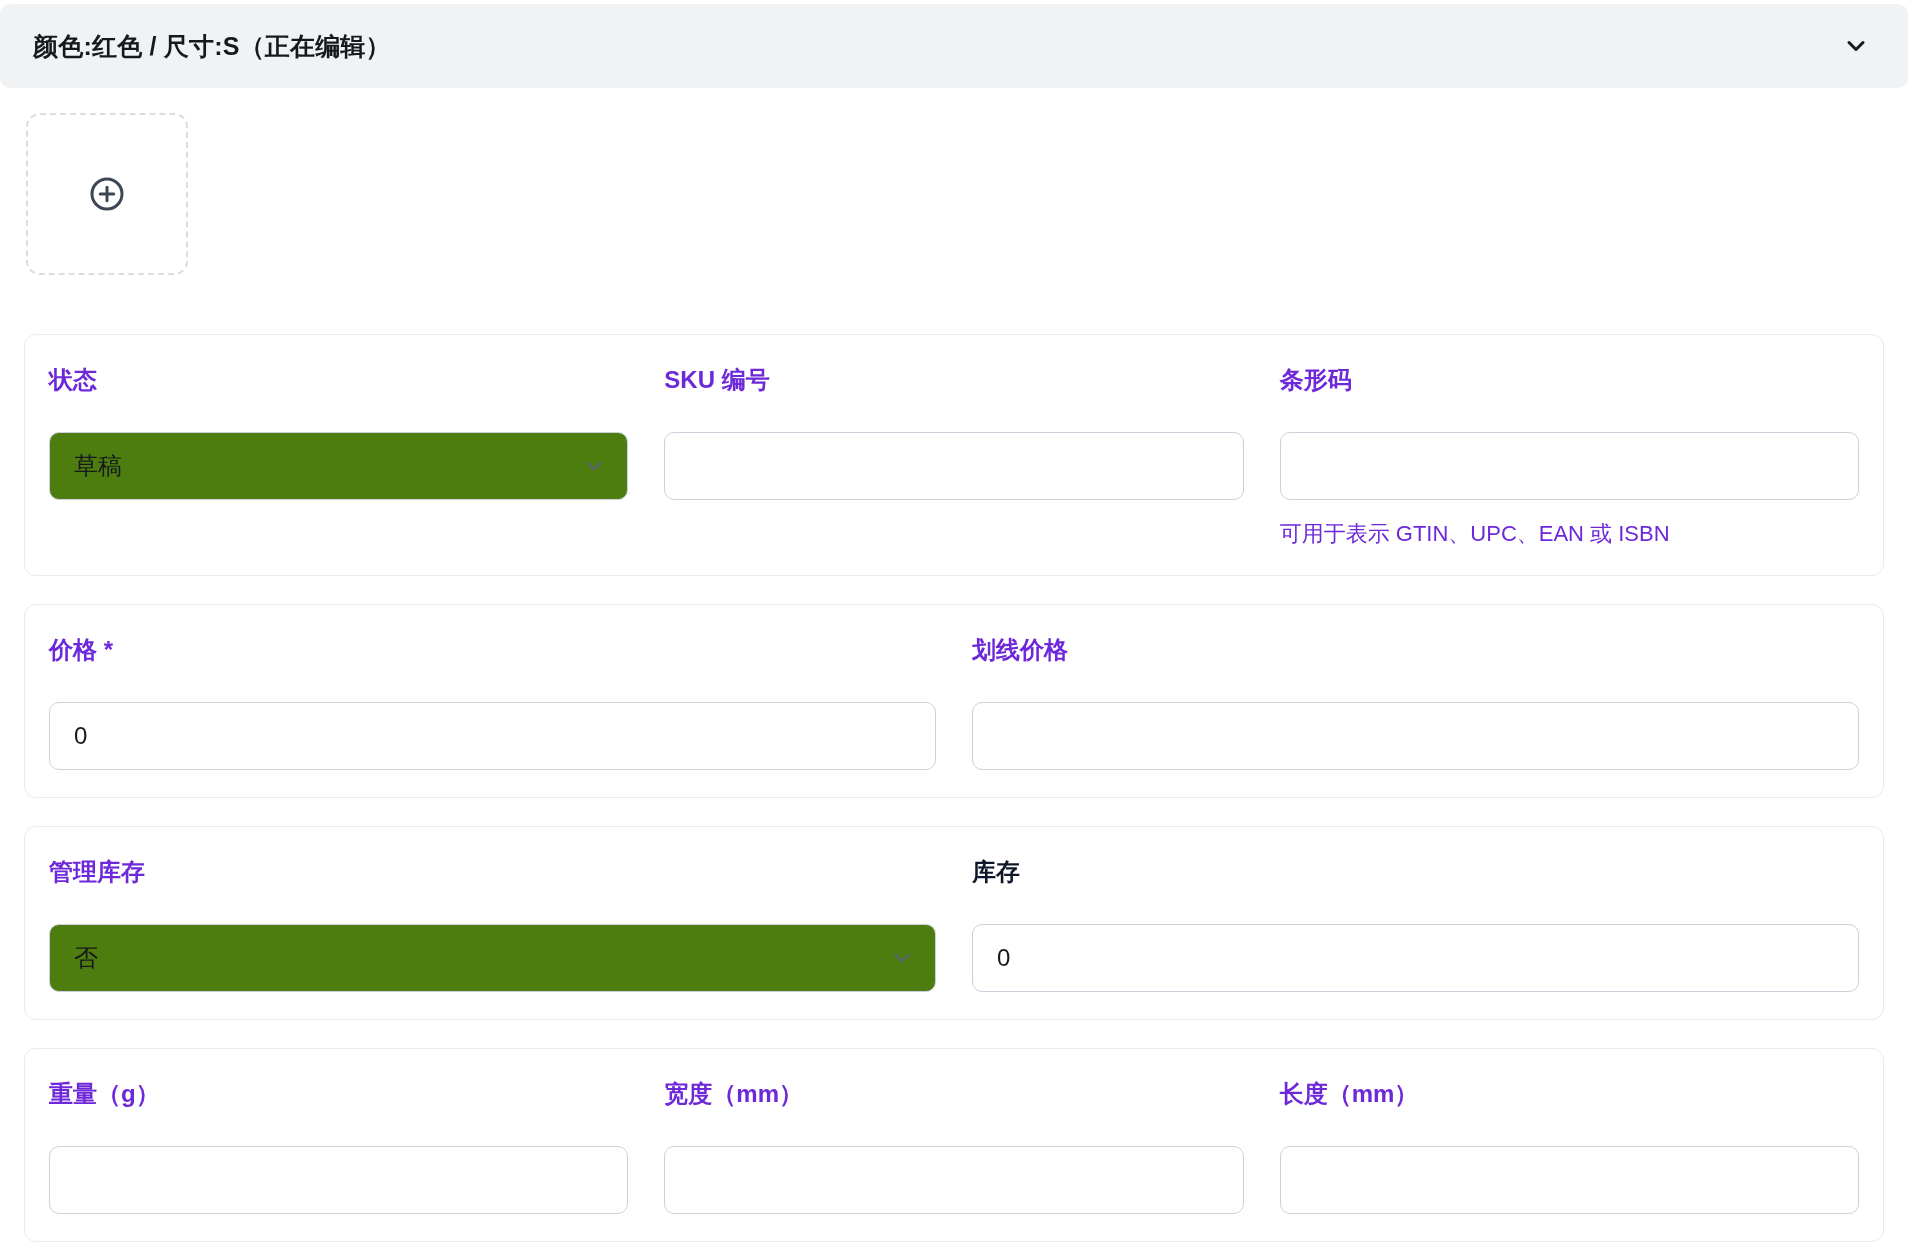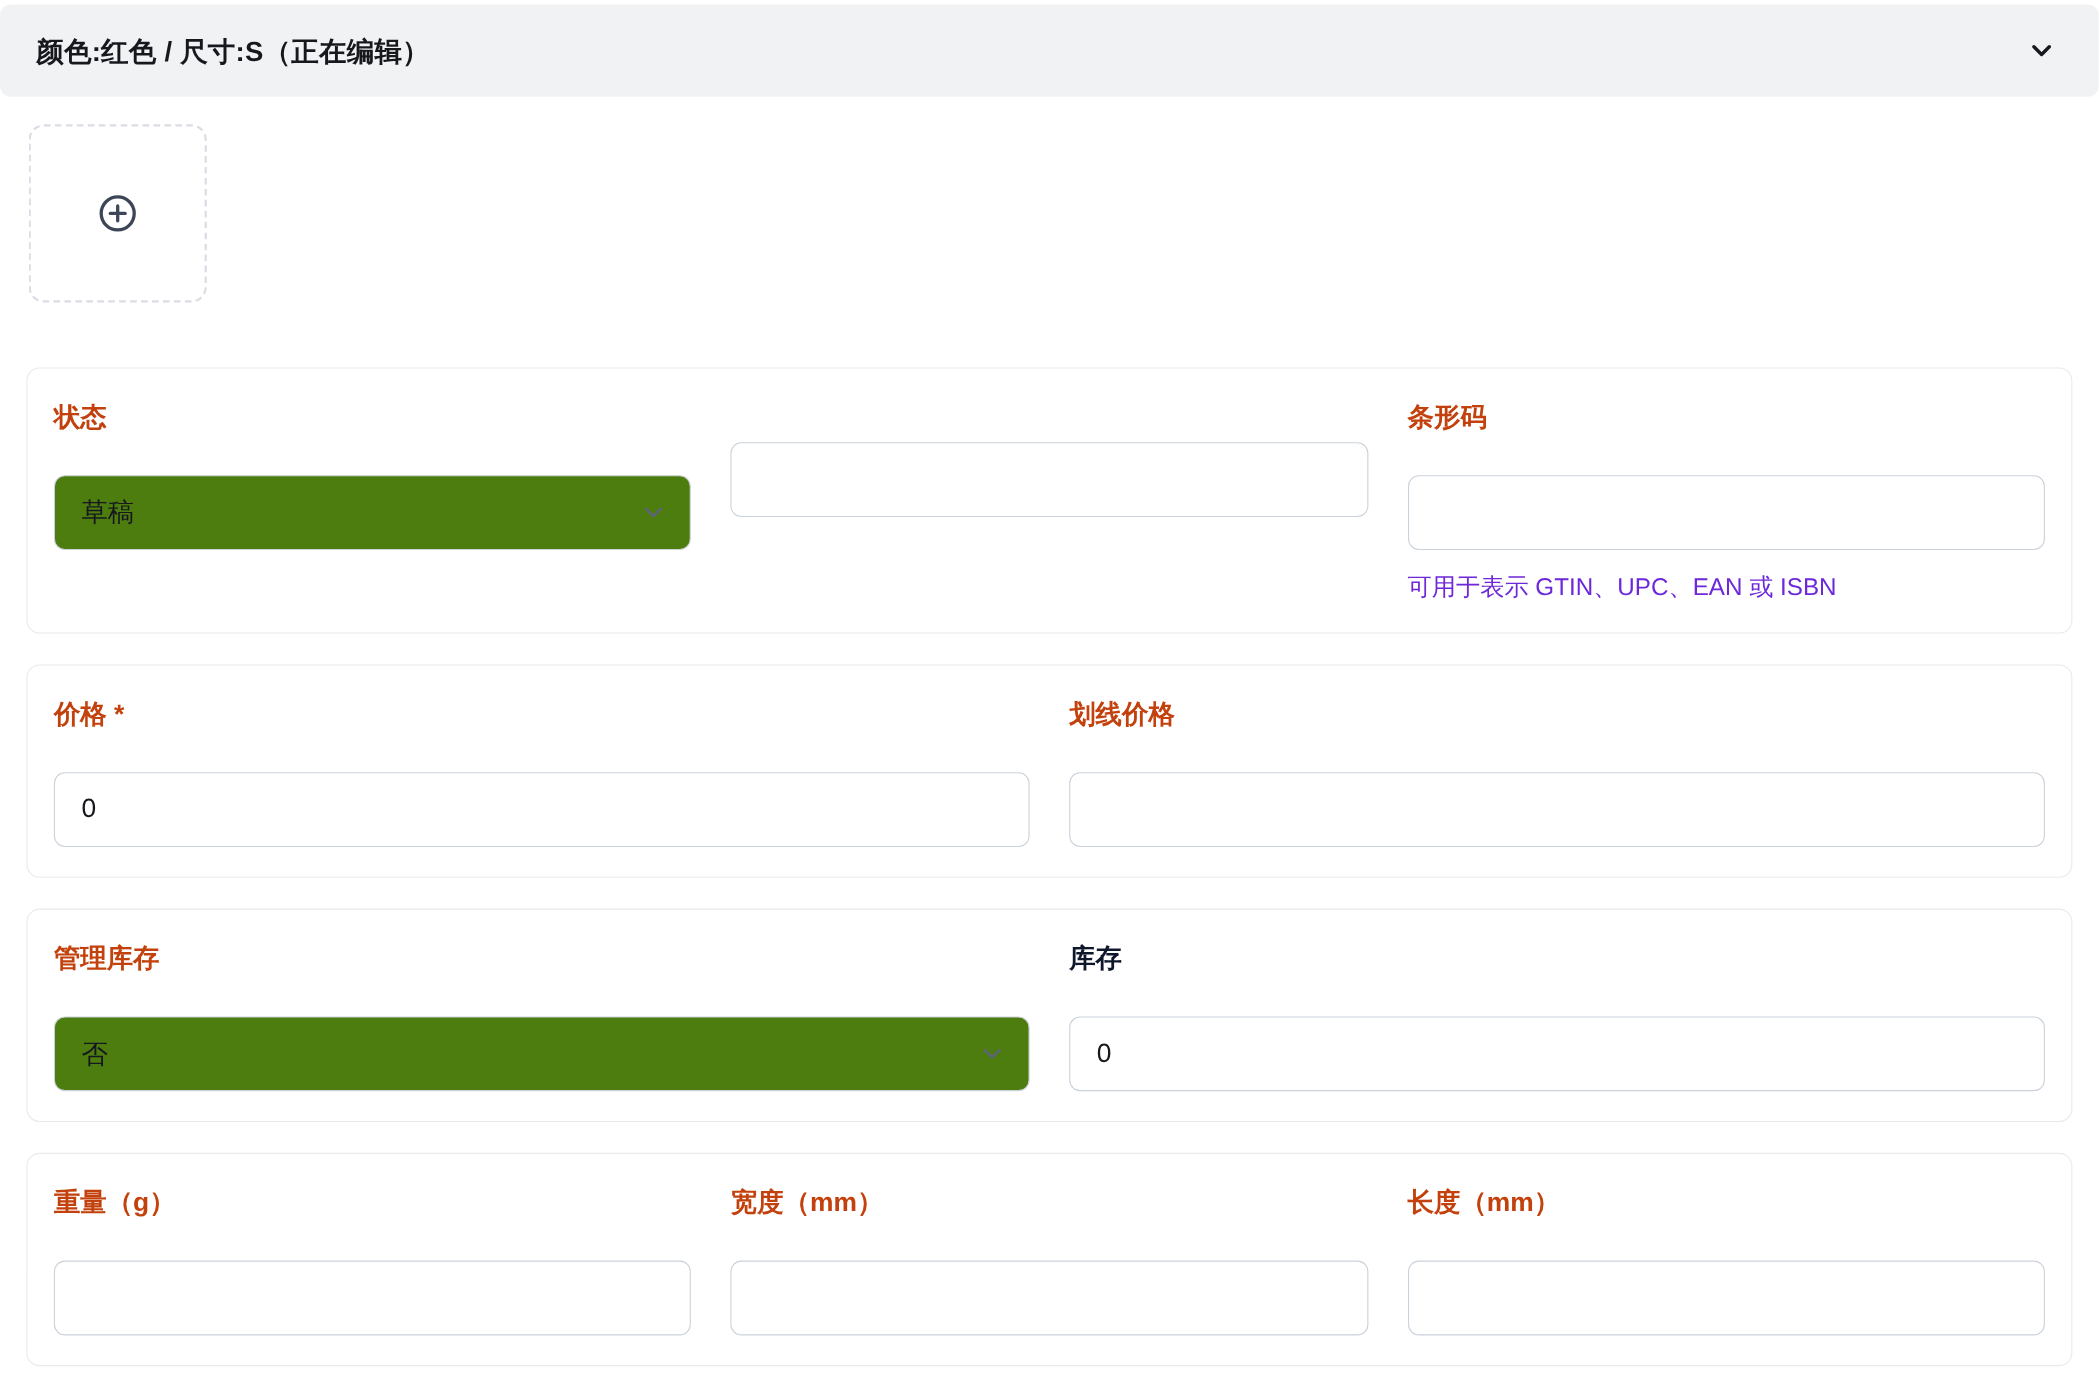--- a/index.html
+++ b/index.html
@@ -58,21 +58,21 @@
     box-sizing: border-box;
     display: flex;
     gap: 36px;
   }
   .card.first { margin-top: 59px; }
   .col { flex: 1; min-width: 0; }
 
   .field-label {
     font-size: 24px;
     font-weight: 600;
-    color: #c2410c;
+    color: #6d28d9;
     line-height: 30px;
   }
   .field-label.muted { color: #0f172a; }
 
   .control { margin-top: 37px; }
 
   .text-input {
     display: block;
     width: 100%;
     height: 68px;
@@ -141,20 +141,21 @@
         <span class="select-value">草稿</span>
         <span class="select-chevron">
           <svg width="26" height="26" viewBox="0 0 24 24" fill="none" stroke="currentColor" stroke-width="2.2" stroke-linecap="round" stroke-linejoin="round">
               <polyline points="6 9 12 15 18 9"></polyline>
             </svg>
         </span>
       </div>
     </div>
   </div>
   <div class="col">
+    <div class="field-label">SKU 编号</div>
     <div class="control">
       <input class="text-input" type="text" value="" style="">
     </div>
   </div>
   <div class="col">
     <div class="field-label">条形码</div>
     <div class="control">
       <input class="text-input" type="text" value="" style="">
     </div>
     <div class="helper-text">可用于表示 GTIN、UPC、EAN 或 ISBN</div>

